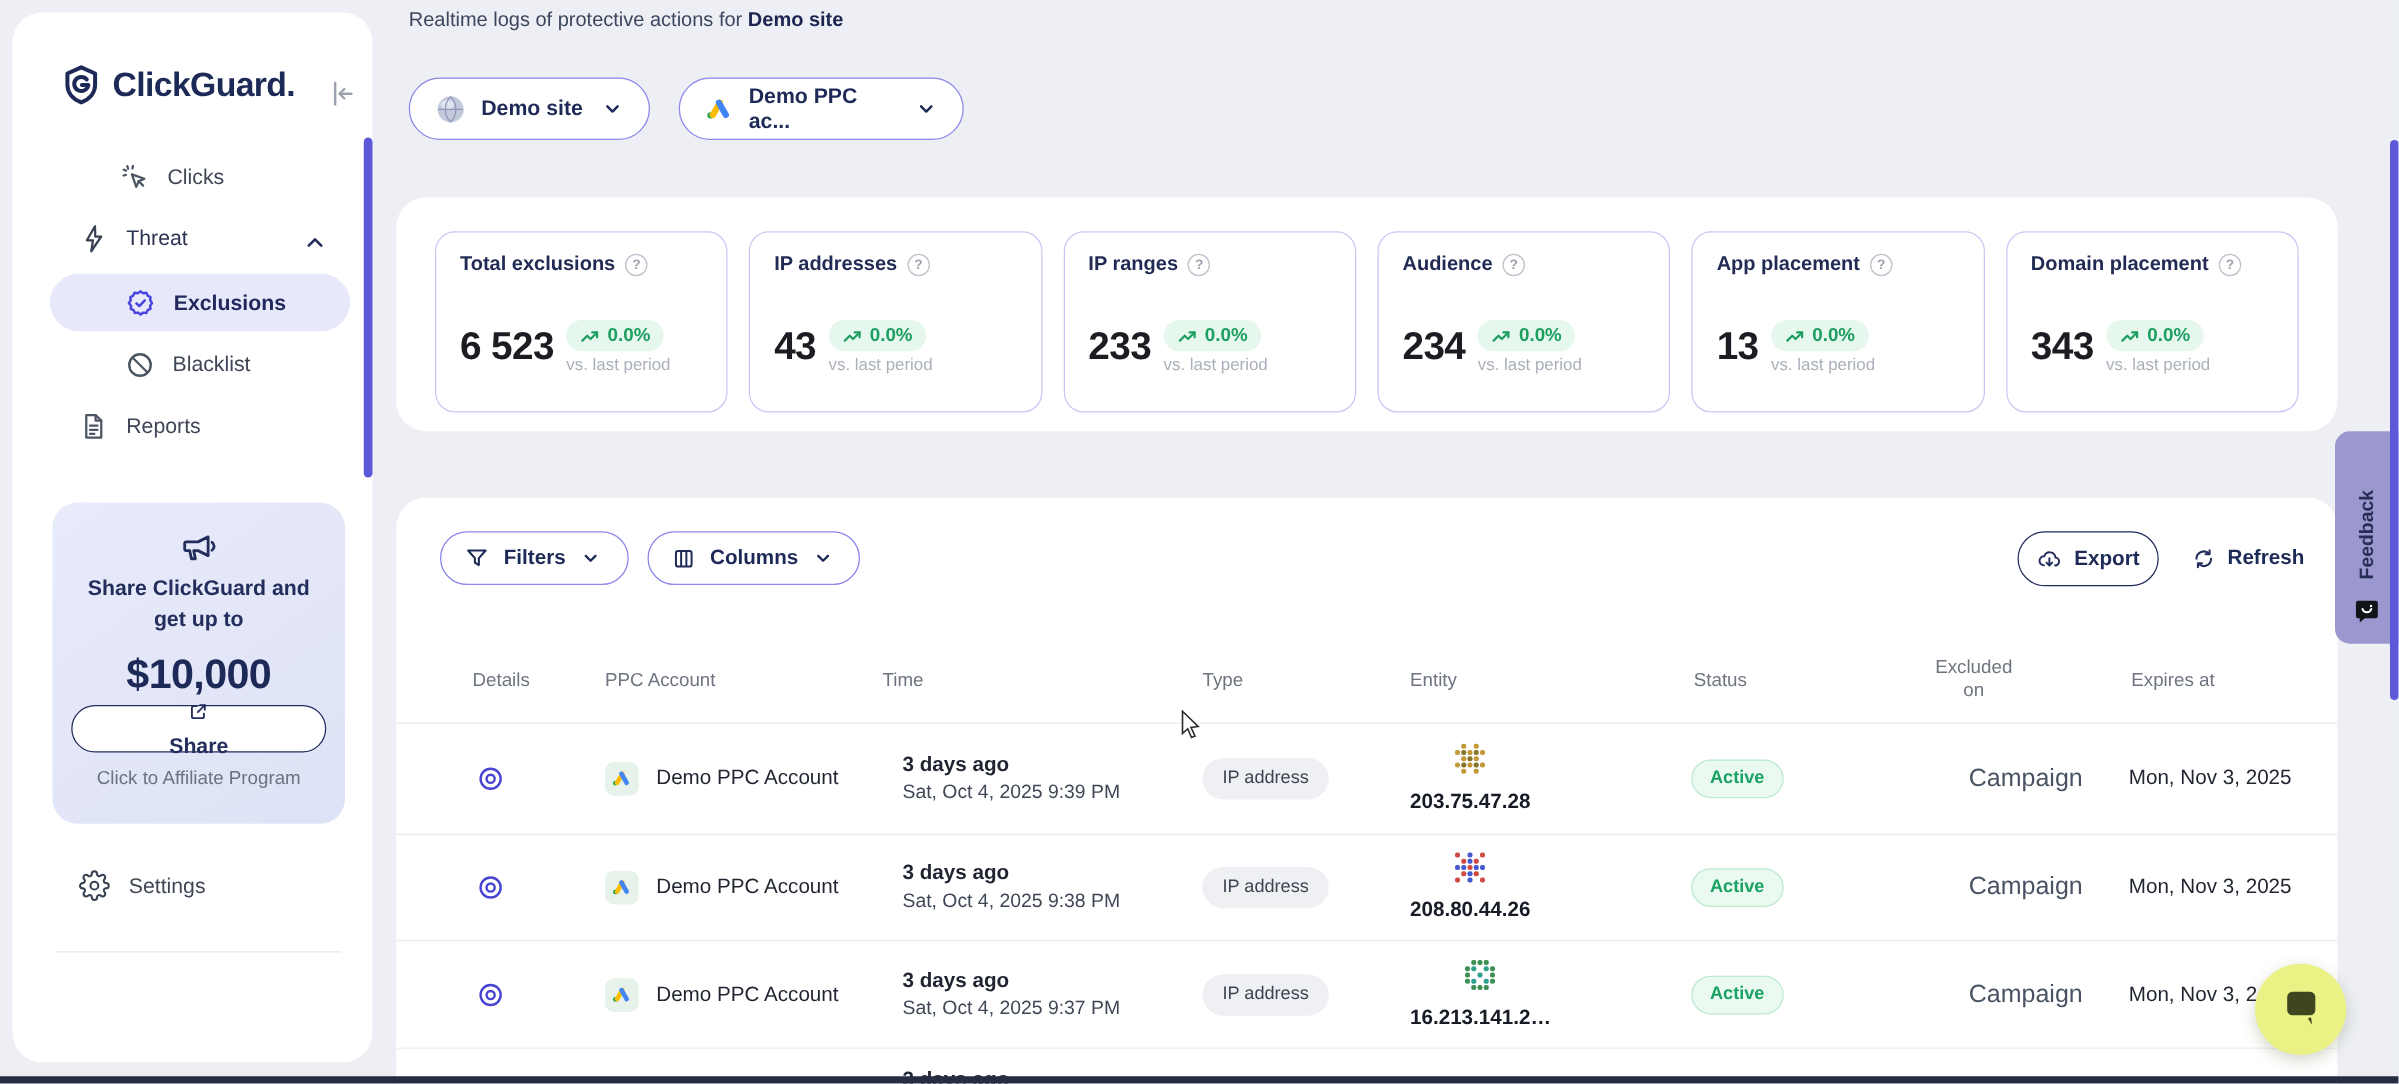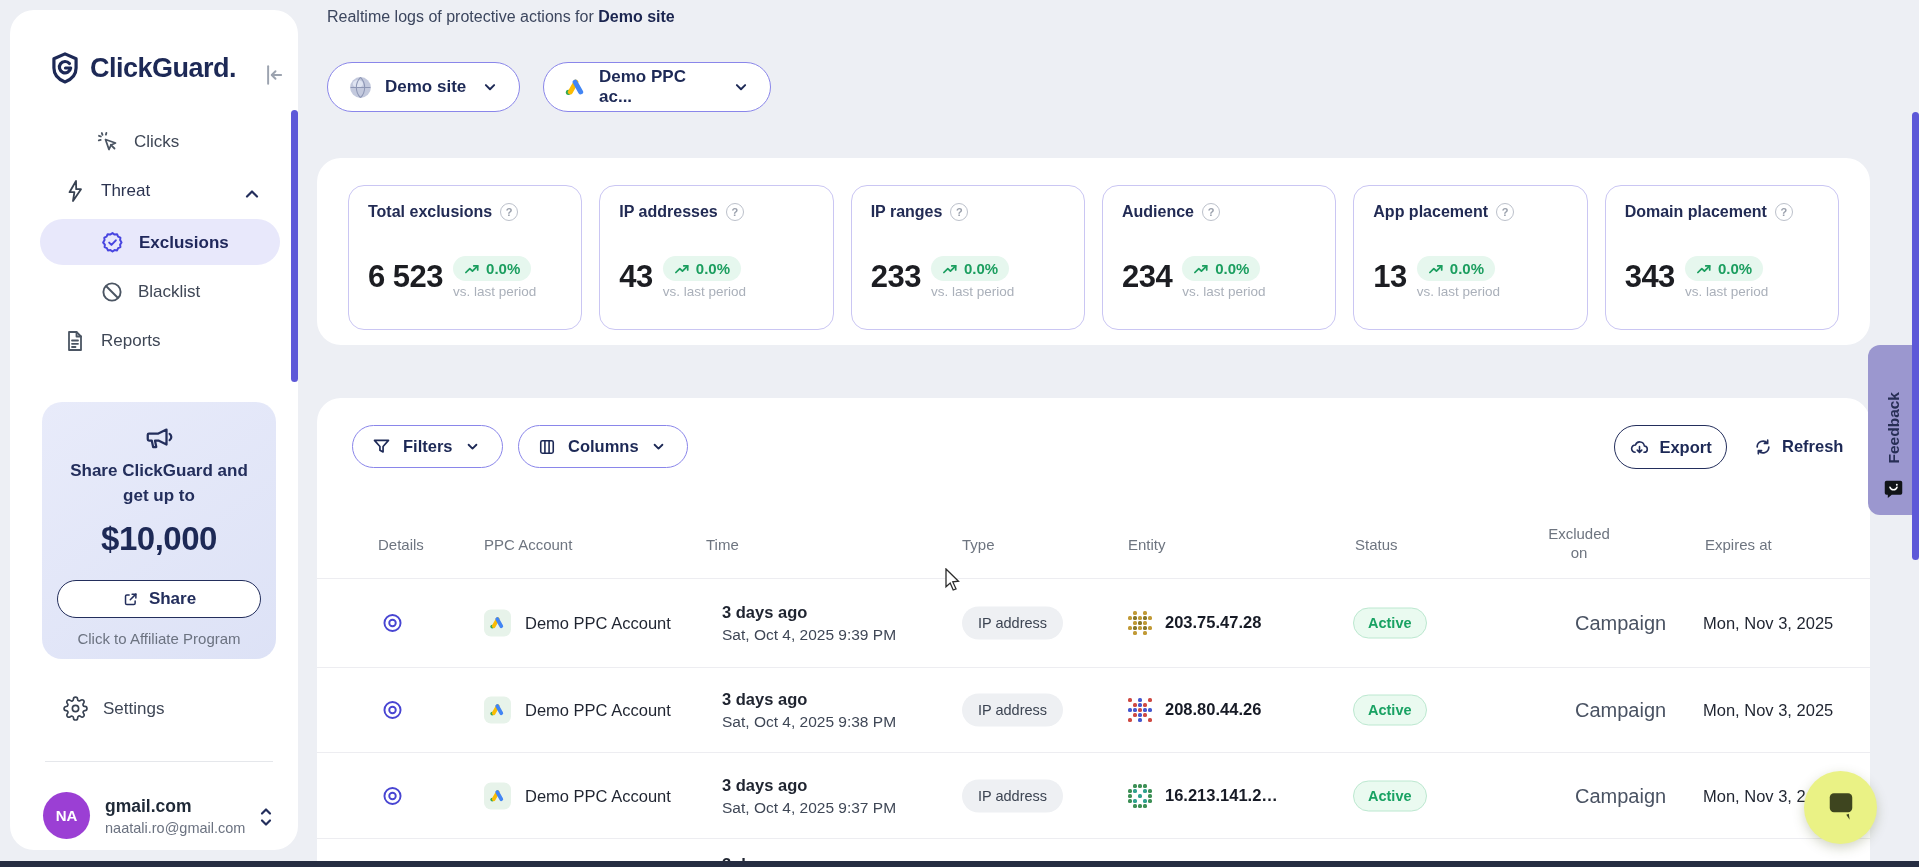--- a/index.html
+++ b/index.html
@@ -20,22 +20,22 @@
   .nav-exclusions { color:#20285c; font-weight:700; }
   .threat-chevron { position:absolute; left:232px; top:174px; color:#232e5c; }
 
   .side-scroll-thumb { position:absolute; left:281px; top:100px; width:7px; height:272px; background:#5d58d8; border-radius:4px; }
 
   .promo { position:absolute; left:32px; top:392px; width:234px; height:257px; border-radius:20px;
            background:linear-gradient(145deg,#e8ebfa,#dde2f6); text-align:center; }
   .promo-megaphone { margin:20px auto 6px; width:30px; height:30px; color:#232e5c; }
   .promo-lines { font-size:17px; font-weight:600; color:#232e5c; line-height:25px; }
   .promo-amount { font-size:33px; font-weight:800; color:#1d2956; margin-top:12px; letter-spacing:-0.5px; }
-  .promo-share { margin:22px auto 0; width:204px; height:38px; border:1.5px solid #232e5c; border-radius:19px; background:#fff;
-                 display:flex; align-items:center; justify-content:center; gap:9px; font-size:17px; font-weight:600; color:#232e5c; cursor:pointer; }
+  .promo-share { margin:6px auto 0; width:204px; height:38px; border:1.5px solid #232e5c; border-radius:19px; background:#fff;
+                 display:flex; align-items:center; justify-content:center; gap:9px; font-size:17px; font-weight:600; color:#232e5c; cursor:pointer;flex-direction:column; }
   .promo-affiliate { margin-top:12px; font-size:15px; color:#6b7280; }
 
   .settings-row { position:absolute; left:53px; top:686px; display:flex; align-items:center; gap:15px; font-size:17px; color:#3f4756; font-weight:500; cursor:pointer; }
   .side-divider { position:absolute; left:35px; top:751px; width:228px; height:1px; background:#e5e7eb; }
 
   .account { position:absolute; left:33px; top:782px; display:flex; align-items:center; gap:15px; cursor:pointer; }
   .avatar { width:47px; height:47px; border-radius:50%; background:#9b3fd4; color:#fff; display:flex; align-items:center; justify-content:center; font-size:15px; font-weight:600; }
   .acc-name { font-size:17.5px; font-weight:700; color:#1f2937; }
   .acc-email { font-size:14.5px; color:#6b7280; margin-top:3px; }
   .acc-chevrons { position:absolute; left:213px; top:12px; color:#232e5c; }
@@ -80,21 +80,21 @@
   .th-details {left:61px;} .th-ppc {left:167px;} .th-time {left:389px;} .th-type {left:645px;}
   .th-entity {left:811px;} .th-status {left:1038px;}
   .th-excluded {left:1224px; top:126px; width:76px; text-align:center; line-height:19px;}
   .th-expires {left:1388px;}
 
   .tdivider { position:absolute; left:0; width:100%; height:1px; background:#ededf1; }
 
   .trow { position:absolute; left:0; width:100%; height:87px; }
   .cell { position:absolute; top:50%; transform:translateY(-50%); display:flex; align-items:center; }
   .c-details {left:64px;} .c-ppc {left:167px; gap:14px;} .c-time {left:405px; display:block;}
-  .c-type {left:645px;} .c-entity {left:811px; gap:13px;} .c-status {left:1036px;}
+  .c-type {left:645px;} .c-entity {left:811px; gap:13px;flex-direction:column;} .c-status {left:1036px;}
   .c-excluded {left:1258px;} .c-expires {left:1386px;}
 
   .ads-chip { width:27px; height:27px; border-radius:7px; background:#e7f3ea; display:flex; align-items:center; justify-content:center; }
   .row-primary { font-size:16.5px; color:#1f2430; font-weight:500; white-space:nowrap; }
   .row-secondary { font-size:20px; color:#4a5363; white-space:nowrap; }
   .time-rel { font-size:16.5px; color:#1f2430; font-weight:600; }
   .time-abs { font-size:15.5px; color:#3f4756; margin-top:4px; }
   .type-pill { height:33px; background:#eef0f3; border-radius:17px; padding:0 16px; display:flex; align-items:center;
                font-size:14.5px; color:#3c4452; font-weight:500; }
   .status-pill { height:31px; background:#eafaf0; border:1px solid #bce8d0; border-radius:16px; padding:0 14px;
@@ -234,33 +234,20 @@
         <svg width="25" height="25" viewBox="0 0 24 24" fill="none" stroke="#374151" stroke-width="1.6" stroke-linecap="round" stroke-linejoin="round">
           <circle cx="12" cy="12" r="3"></circle>
           <path d="M19.4 15a1.65 1.65 0 0 0 .33 1.82l.06.06a2 2 0 0 1 0 2.83 2 2 0 0 1-2.83 0l-.06-.06a1.65 1.65 0 0 0-1.82-.33 1.65 1.65 0 0 0-1 1.51V21a2 2 0 0 1-2 2 2 2 0 0 1-2-2v-.09A1.65 1.65 0 0 0 9 19.4a1.65 1.65 0 0 0-1.82.33l-.06.06a2 2 0 0 1-2.83 0 2 2 0 0 1 0-2.83l.06-.06a1.65 1.65 0 0 0 .33-1.82 1.65 1.65 0 0 0-1.51-1H3a2 2 0 0 1-2-2 2 2 0 0 1 2-2h.09A1.65 1.65 0 0 0 4.6 9a1.65 1.65 0 0 0-.33-1.82l-.06-.06a2 2 0 0 1 0-2.83 2 2 0 0 1 2.83 0l.06.06a1.65 1.65 0 0 0 1.82.33H9a1.65 1.65 0 0 0 1-1.51V3a2 2 0 0 1 2-2 2 2 0 0 1 2 2v.09a1.65 1.65 0 0 0 1 1.51 1.65 1.65 0 0 0 1.82-.33l.06-.06a2 2 0 0 1 2.83 0 2 2 0 0 1 0 2.83l-.06.06a1.65 1.65 0 0 0-.33 1.82V9a1.65 1.65 0 0 0 1.51 1H21a2 2 0 0 1 2 2 2 2 0 0 1-2 2h-.09a1.65 1.65 0 0 0-1.51 1z"></path>
         </svg>
       </span>
       <span>Settings</span>
     </div>
 
     <div class="side-divider"></div>
 
-    <div class="account">
-      <div class="avatar">NA</div>
-      <div>
-        <div class="acc-name">gmail.com</div>
-        <div class="acc-email">naatali.ro@gmail.com</div>
-      </div>
-      <span class="acc-chevrons">
-        <svg width="20" height="26" viewBox="0 0 20 26" fill="none" stroke="#232e5c" stroke-width="2.2" stroke-linecap="round" stroke-linejoin="round">
-          <path d="M6 9.5 10 5.5 14 9.5"></path>
-            <path d="M6 16.5 10 20.5 14 16.5"></path>
-        </svg>
-      </span>
-    </div>
   </aside>
 
   <div class="subtitle">
     <span>Realtime logs of protective actions for</span> <b>Demo site</b>
   </div>
 
   <div class="pill pill-site">
     <span>
       <svg width="25" height="25" viewBox="0 0 24 24">
         <circle cx="12" cy="12" r="10" fill="#c3c9dd"></circle>

